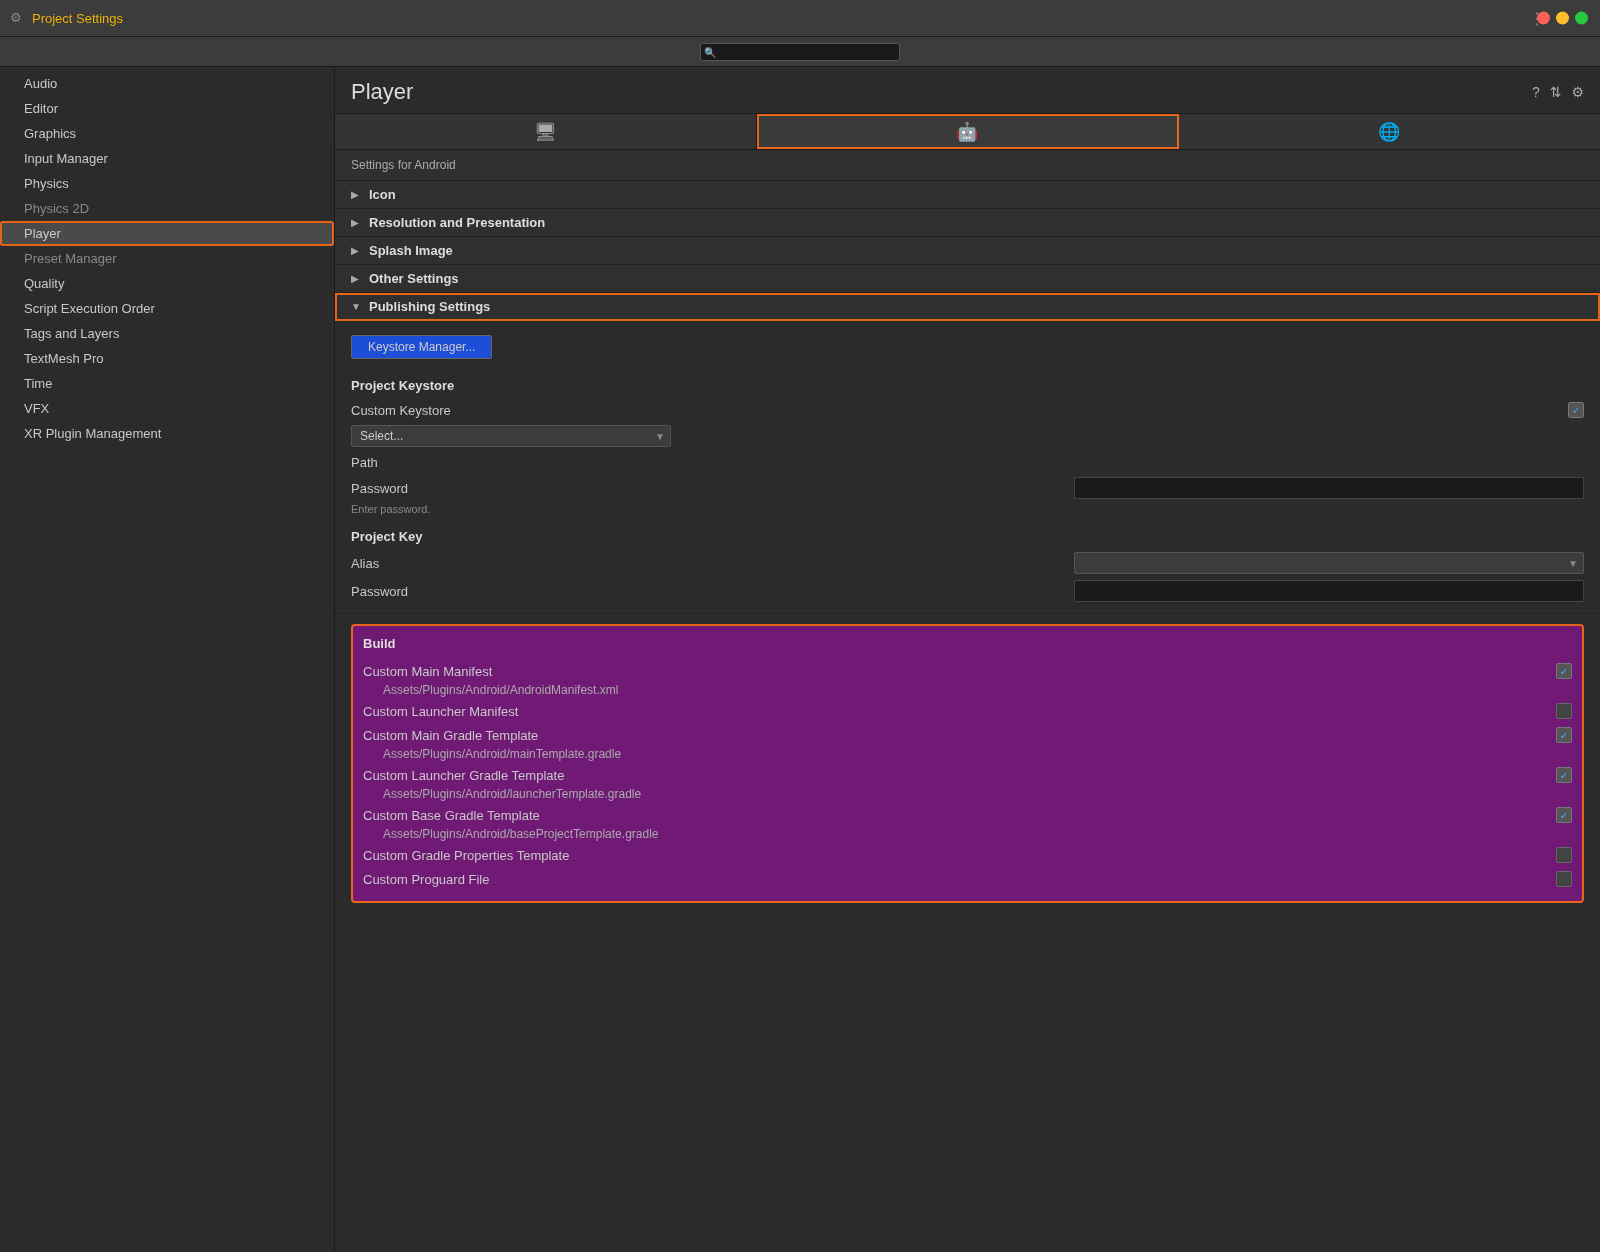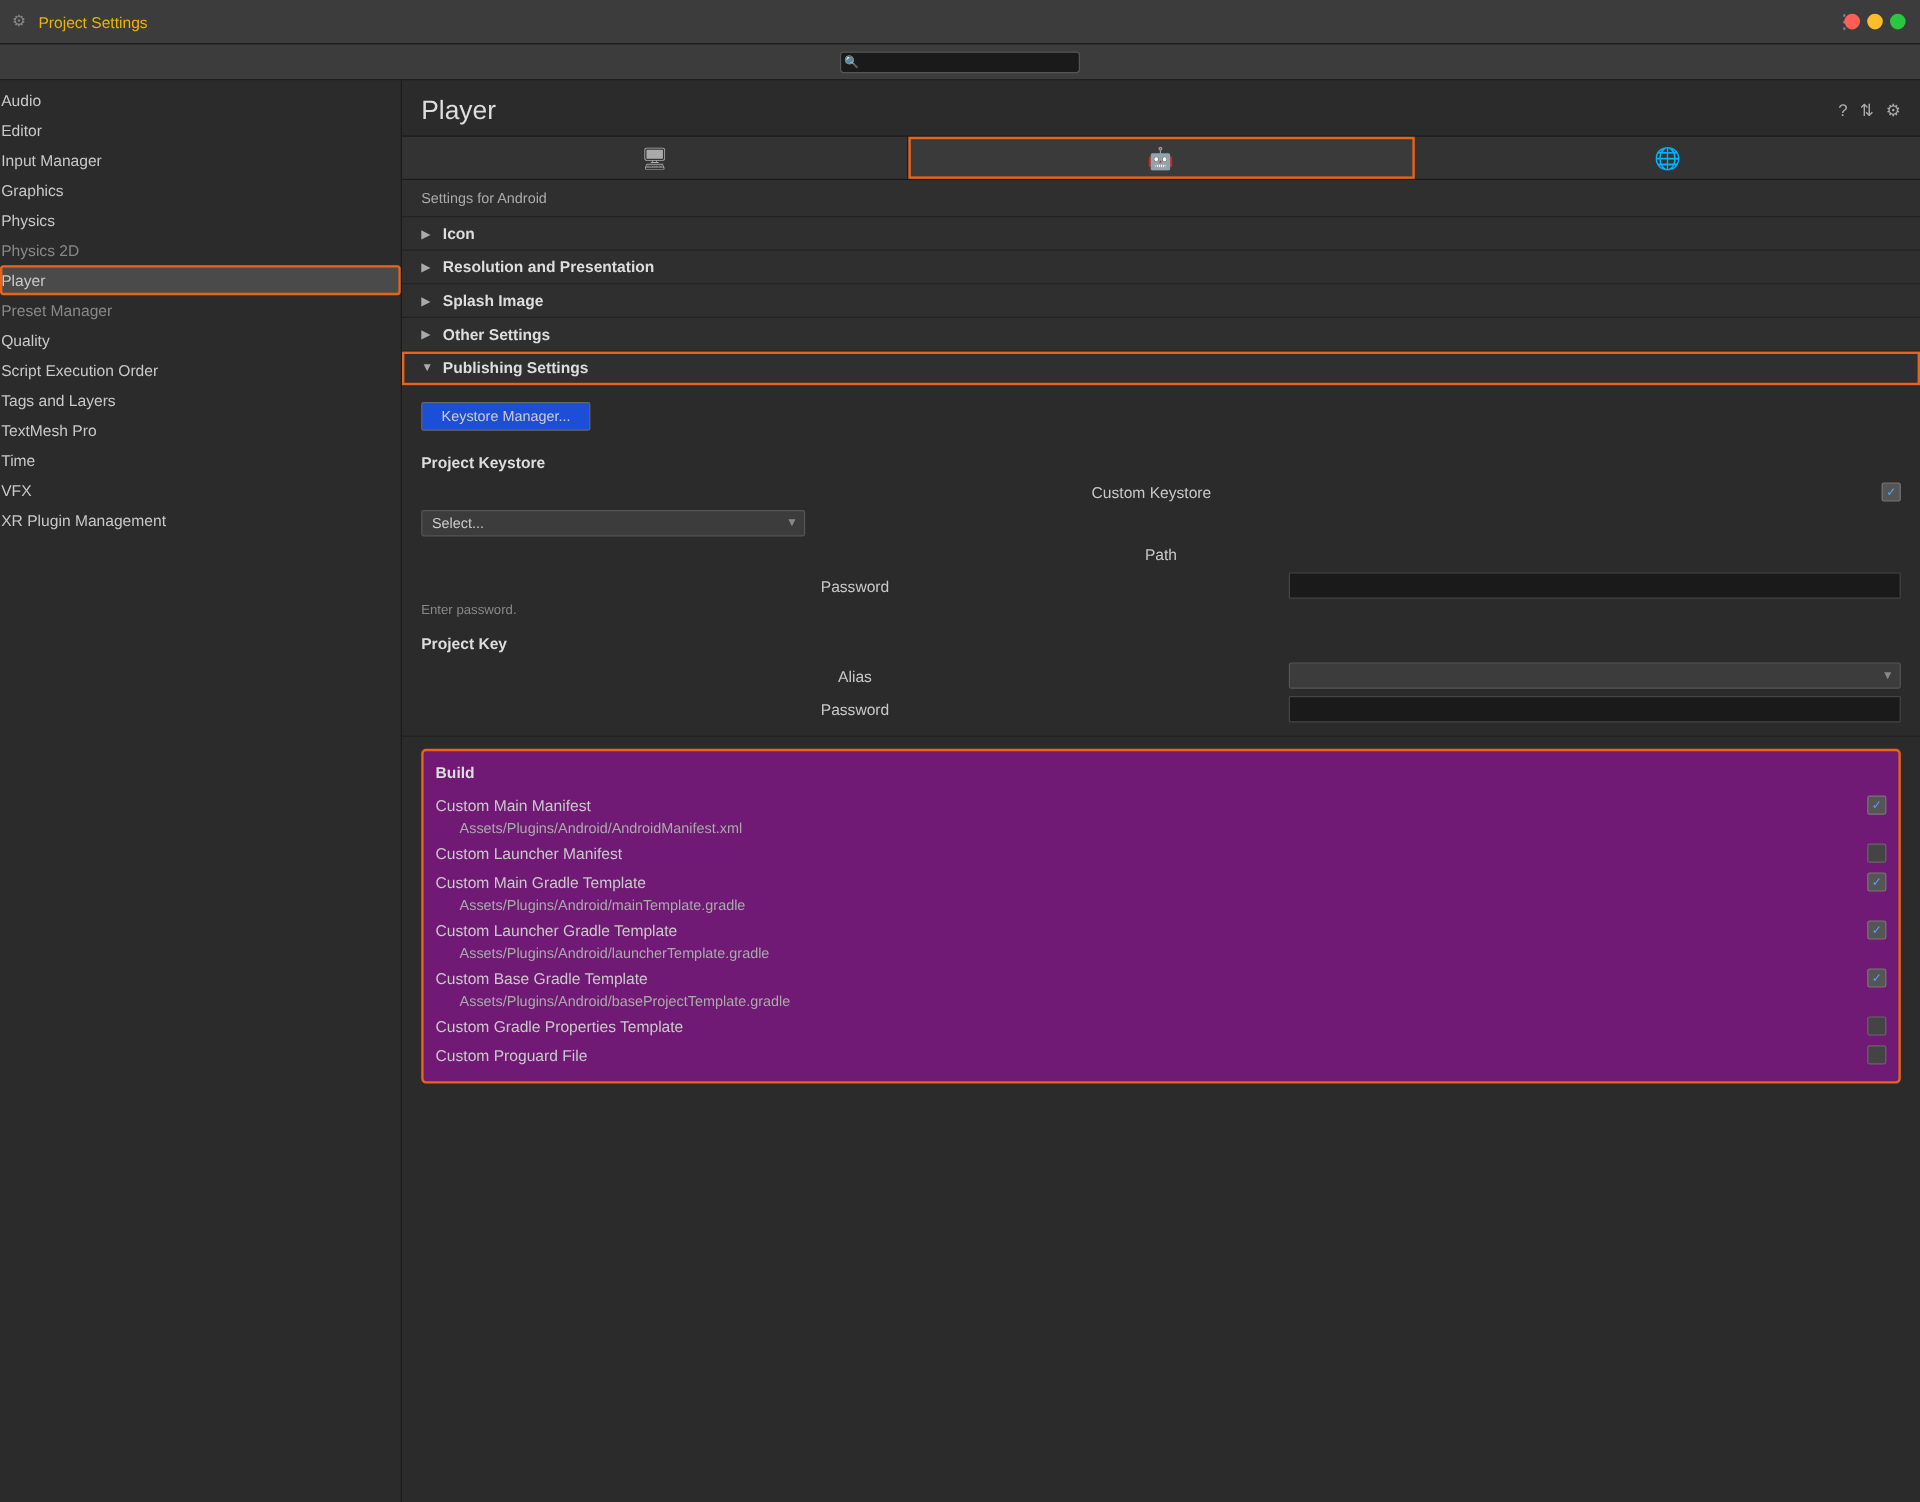--- a/index.html
+++ b/index.html
@@ -100,21 +100,21 @@
 
     
     .sidebar {
       width: 335px;
       background: #2b2b2b;
       border-right: 1px solid #1a1a1a;
       overflow-y: auto;
       padding-top: 4px;
     }
     .sidebar-item {
-      padding: 5px 1px;
+      padding: 5px 24px;
       cursor: pointer;
       color: #c8c8c8;
       font-size: 13px;
       white-space: nowrap;
     }
     .sidebar-item.active {
       background: #4a4a4a;
       outline: 2px solid #e8641a;
       outline-offset: -2px;
       border-radius: 3px;
@@ -230,21 +230,20 @@
     .form-row {
       display: flex;
       align-items: center;
       padding: 3px 0;
       min-height: 24px;
     }
     .form-label {
       flex: 1;
       color: #c8c8c8;
       font-size: 13px;
-      text-align: center;
     }
 
     
     .keystore-btn {
       background: #1d4ed8;
       border: 1px solid #666;
       color: #ccc;
       padding: 4px 16px;
       font-size: 12px;
       cursor: pointer;
@@ -406,24 +405,24 @@
 
   <div class="sidebar">
 
     <div class="sidebar-item">
       <span>Audio</span>
     </div>
     <div class="sidebar-item">
       <span>Editor</span>
     </div>
     <div class="sidebar-item">
+      <span>Graphics</span>
+    </div>
+    <div class="sidebar-item">
       <span>Input Manager</span>
-    </div>
-    <div class="sidebar-item">
-      <span>Graphics</span>
     </div>
     <div class="sidebar-item">
       <span>Physics</span>
     </div>
     <div class="sidebar-item dimmed">
       <span>Physics 2D</span>
     </div>
     <div class="sidebar-item active">
       <span>Player</span>
     </div>

